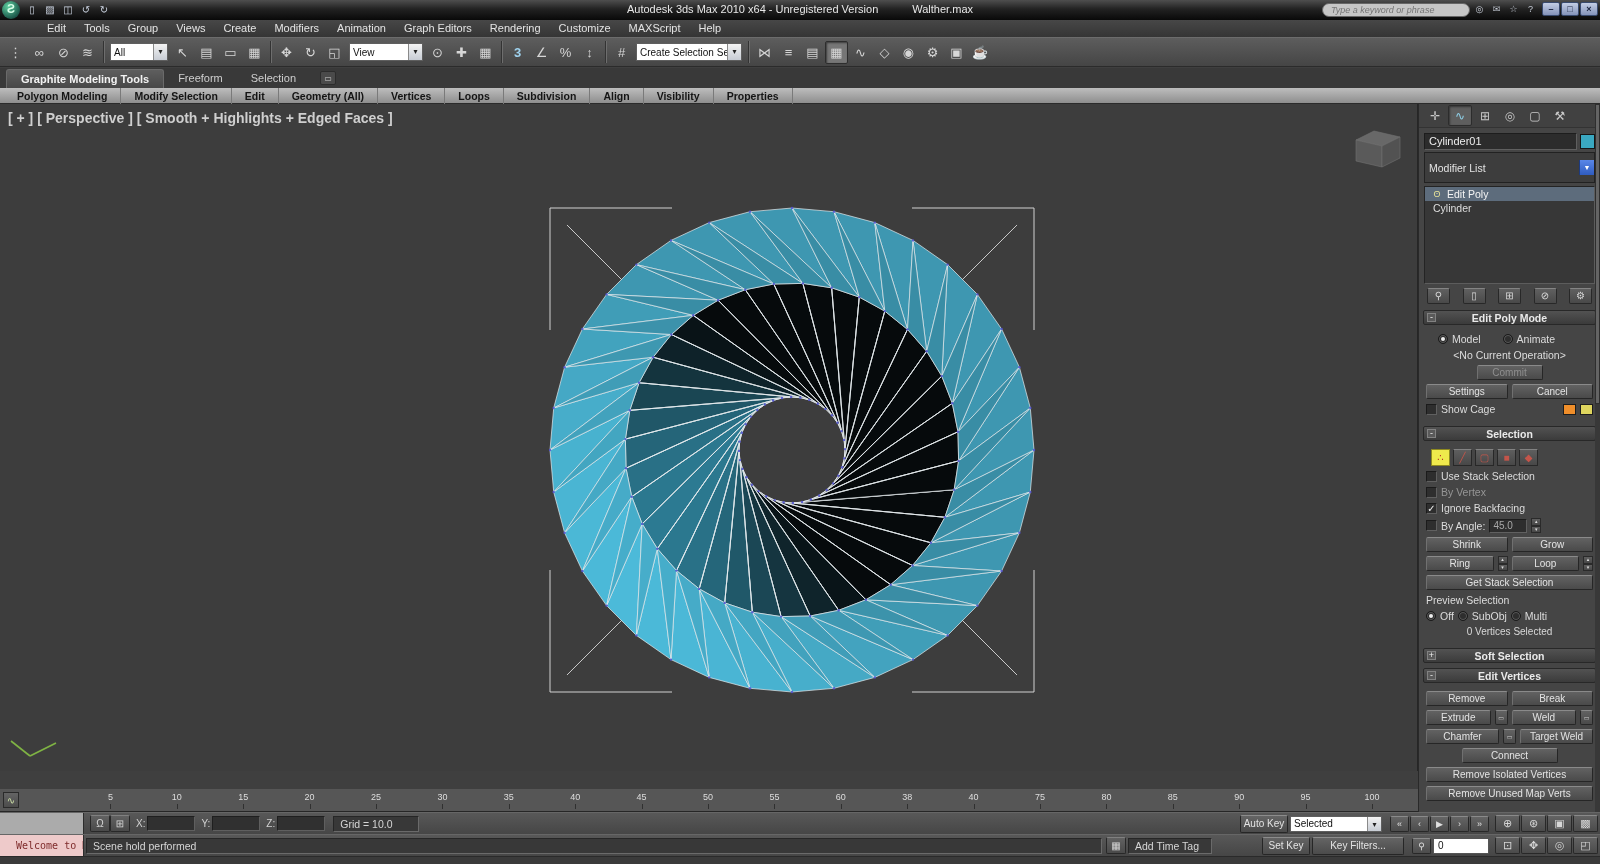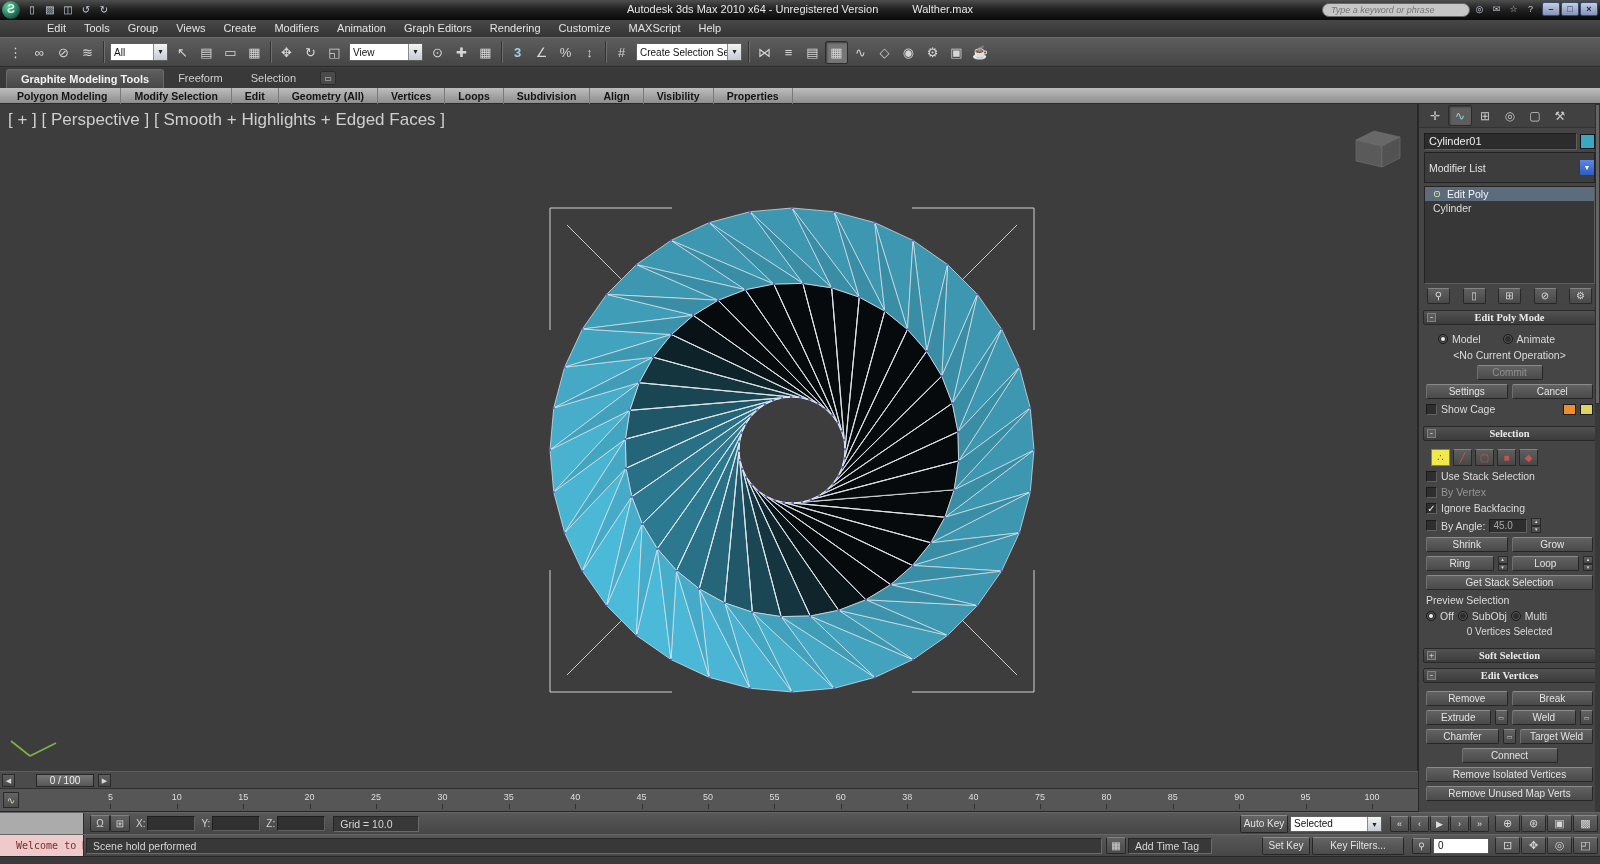--- a/index.html
+++ b/index.html
@@ -37,21 +37,21 @@
   
   .ribbon-tabs{position:absolute;left:0;top:68px;width:1600px;height:20px;background:#393939;display:flex;align-items:flex-end;padding-left:6px;z-index:27;}
   .rtab{height:19px;line-height:19px;padding:0 14px;font-size:11px;color:#cfcfcf;border-radius:3px 3px 0 0;}
   .rtab.active{background:linear-gradient(180deg,#5e5e5e,#484848);color:#f2f2f2;font-weight:bold;border:1px solid #6a6a6a;border-bottom:none;}
   .ribbon-min{width:16px;height:14px;margin:0 0 3px 10px;font-size:8px;line-height:13px;text-align:center;color:#cfcfcf;background:#4a4a4a;border:1px solid #2c2c2c;border-radius:2px;}
   .subtabs{position:absolute;left:0;top:88px;width:1600px;height:16px;background:linear-gradient(180deg,#bdbdbd,#8e8e8e);display:flex;align-items:center;padding-left:4px;border-bottom:1px solid #2b2b2b;z-index:26;}
   .subtab{font-size:10.5px;font-weight:bold;color:#141414;padding:0 13px;height:16px;line-height:16px;border-right:1px solid #7a7a7a;}
 
   
   .viewport{position:absolute;left:0;top:104px;width:1418px;height:667px;background:#3d3d3d;border-right:1px solid #262626;overflow:hidden;}
-  .vp-label{position:absolute;left:8px;top:6px;font-size:17px;color:#cfcfcf;z-index:2;}
+  .vp-label{position:absolute;left:8px;top:6px;font-size:14px;color:#cfcfcf;z-index:2;font-weight:bold;}
   #vp-svg{position:absolute;left:0;top:0;}
 
   
   .cpanel{position:absolute;left:1418px;top:104px;width:182px;height:708px;background:#454545;border-left:1px solid #292929;font-size:10.5px;overflow:hidden;}
   .cp-tabs{display:flex;height:24px;align-items:center;padding:0 4px;gap:1px;background:#414141;border-bottom:1px solid #333;}
   .cp-tab{width:24px;height:21px;font-size:12px;line-height:20px;text-align:center;color:#c9c9c9;border:1px solid transparent;border-radius:2px;}
   .cp-tab.active{background:#5e5e5e;border:1px solid #2c2c2c;box-shadow:inset 1px 1px 2px rgba(0,0,0,.45);color:#8fd0e8;}
   .cp-name-row{display:flex;align-items:center;margin:4px 5px 2px;gap:3px;height:18px;}
   .cp-name{flex:1;height:17px;line-height:15px;padding:0 4px;color:#eee;font-size:11px;background:#2c2c2c;border:1px solid #1d1d1d;border-bottom-color:#5f5f5f;border-right-color:#5f5f5f;}
   .cp-swatch{width:15px;height:15px;border:1px solid #161616;}
@@ -60,21 +60,21 @@
   .cp-modarrow{width:15px;height:15px;background:linear-gradient(#5a87e8,#2f5cc0);border-left:1px solid #1c3a80;color:#fff;font-size:7px;text-align:center;line-height:15px;}
   .cp-modarrow::before{content:"▼";}
   .cp-stack{margin:3px 5px;height:98px;background:#373737;border:1px solid #242424;border-bottom-color:#5c5c5c;border-right-color:#5c5c5c;overflow:hidden;}
   .stack-row{display:flex;align-items:center;height:14px;padding-left:6px;gap:4px;color:#dedede;font-size:10.5px;}
   .stack-row.sel{background:#5d6c7c;color:#f4f4f4;}
   .stack-row .stack-icon{width:12px;text-align:center;font-size:9px;color:#e8e49a;}
   .stack-row.child{padding-left:8px;}
   .cp-stacktools{display:flex;justify-content:space-between;align-items:center;margin:1px 8px 2px;height:18px;}
   .st-btn{width:23px;height:16px;background:linear-gradient(180deg,#606060,#494949);border:1px solid #282828;border-top-color:#848484;border-radius:2px;color:#d8d8d8;font-size:10px;line-height:14px;text-align:center;}
 
-  .roll-h{height:15px;margin:5px 4px 3px;background:linear-gradient(180deg,#525252,#3b3b3b);border:1px solid #282828;border-radius:2px;display:flex;align-items:center;justify-content:center;font-size:10.5px;font-weight:bold;color:#eaeaea;position:relative;font-family:Liberation Serif, serif;}
+  .roll-h{height:15px;margin:5px 4px 3px;background:linear-gradient(180deg,#525252,#3b3b3b);border:1px solid #282828;border-radius:2px;display:flex;align-items:center;justify-content:center;font-size:10.5px;font-weight:bold;color:#eaeaea;position:relative;}
   .pm{position:absolute;left:3px;top:2px;width:9px;height:9px;background:#5a5a5a;border:1px solid #828282;color:#f0f0f0;font-size:9px;line-height:7px;text-align:center;font-weight:normal;}
   .pm.minus::before{content:"-";}
   .pm.plus::before{content:"+";}
   .roll-body{padding:1px 0 2px;}
   .prow{display:flex;align-items:center;margin:4px 7px;gap:4px;font-size:10.5px;color:#dcdcdc;}
   .prow.center{justify-content:center;}
   .lbl{white-space:nowrap;}
   .dim{color:#969696;}
   .btn{background:linear-gradient(180deg,#626262,#4a4a4a);border:1px solid #262626;border-top-color:#8a8a8a;border-left-color:#707070;border-radius:2px;color:#e3e3e3;font-size:10px;height:15px;display:flex;align-items:center;justify-content:center;white-space:nowrap;}
   .btn.f1{flex:1;}
@@ -686,25 +686,20 @@
       <div class="prow">
         <div class="btn f1">Remove Unused Map Verts</div>
       </div>
     </div>
 
     <div class="cp-scroll">
         <div class="cp-thumb"></div>
       </div>
   </div>
 
-  <div class="timeslider">
-    <div class="ts-arrow" style="left:2px">◀</div>
-    <div class="ts-handle">0 / 100</div>
-    <div class="ts-arrow" style="left:98px">▶</div>
-  </div>
 
   <div class="ruler">
     <div class="mini-curve">∿</div>
   <div class="tick" style="left: 110.4px;">
         <div class="tick-label">5</div>
         <div class="tick-line"></div>
       </div>
       <div class="tick" style="left: 176.8px;">
         <div class="tick-label">10</div>
         <div class="tick-line"></div>

